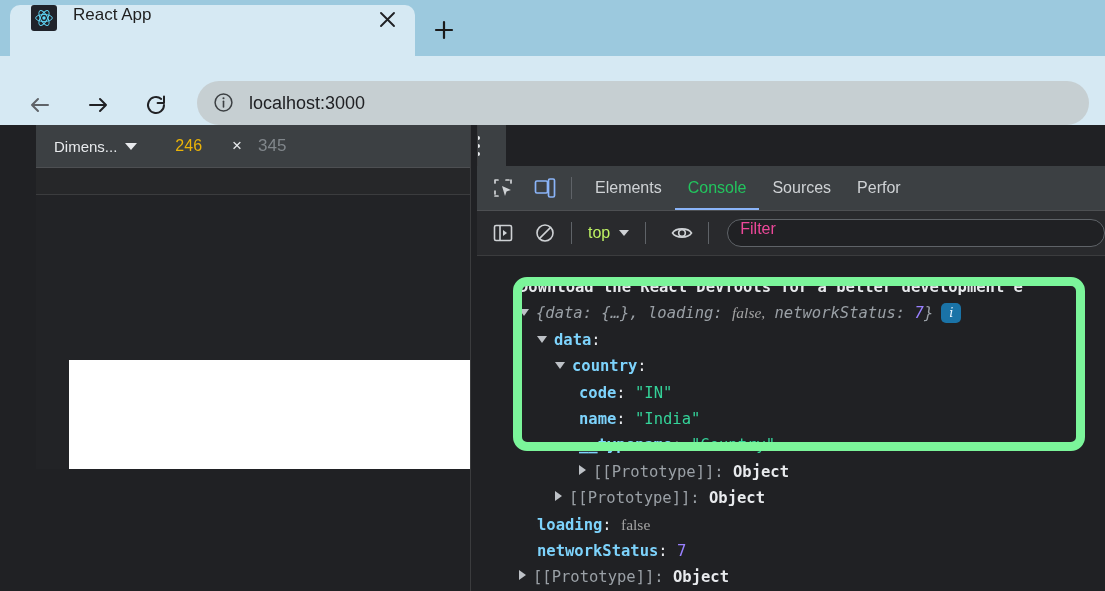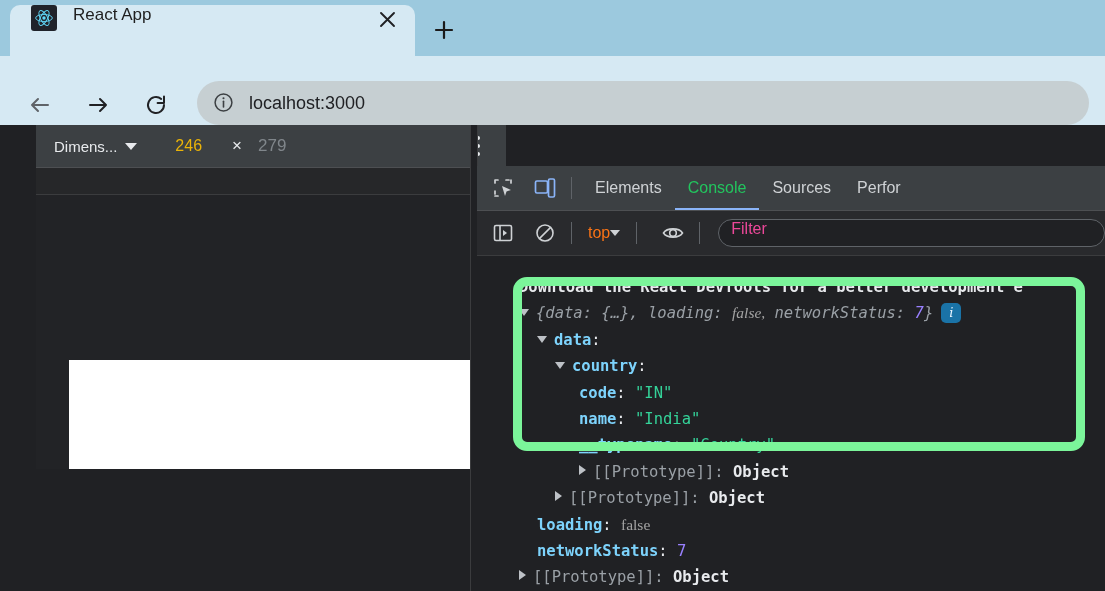--- a/index.html
+++ b/index.html
@@ -285,22 +285,23 @@
     width: 628px;
     height: 44px;
     background: #292a2d;
     border-bottom: 1px solid #3b3c3e;
     display: flex;
     align-items: center;
   }
   .cb-ctx {
     display: flex;
     align-items: center;
+    gap: 9px;
     font-size: 16px;
-    color: #f97316;
+    color: #bef264;
     margin: 0 6px;
     white-space: nowrap;
   }
   .cb-caret {
     width: 0; height: 0;
     border-left: 5px solid transparent;
     border-right: 5px solid transparent;
     border-top: 6px solid #cfd2d5;
   }
   .cb-filter {
@@ -478,21 +479,21 @@
 
   <div class="device-pane">
 
     <div class="device-toolbar">
       <span class="dev-select">
         <span>Dimens...</span>
         <span class="dev-caret"></span>
       </span>
       <span class="dev-width">246</span>
       <span class="dev-x">×</span>
-      <span class="dev-height">279</span>
+      <span class="dev-height">345</span>
       <span class="dev-more">
           <i></i>
           <i></i>
           <i></i>
         </span>
     </div>
 
     <div class="device-ruler"></div>
 
     <div class="device-stage">

